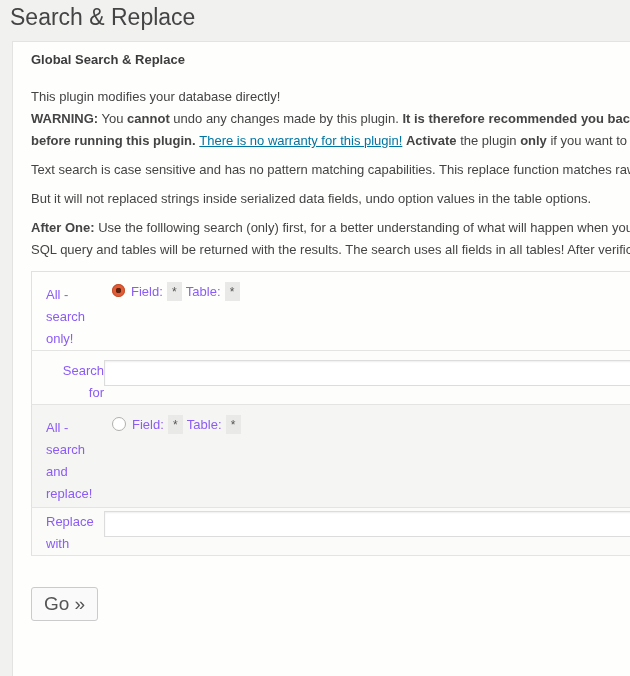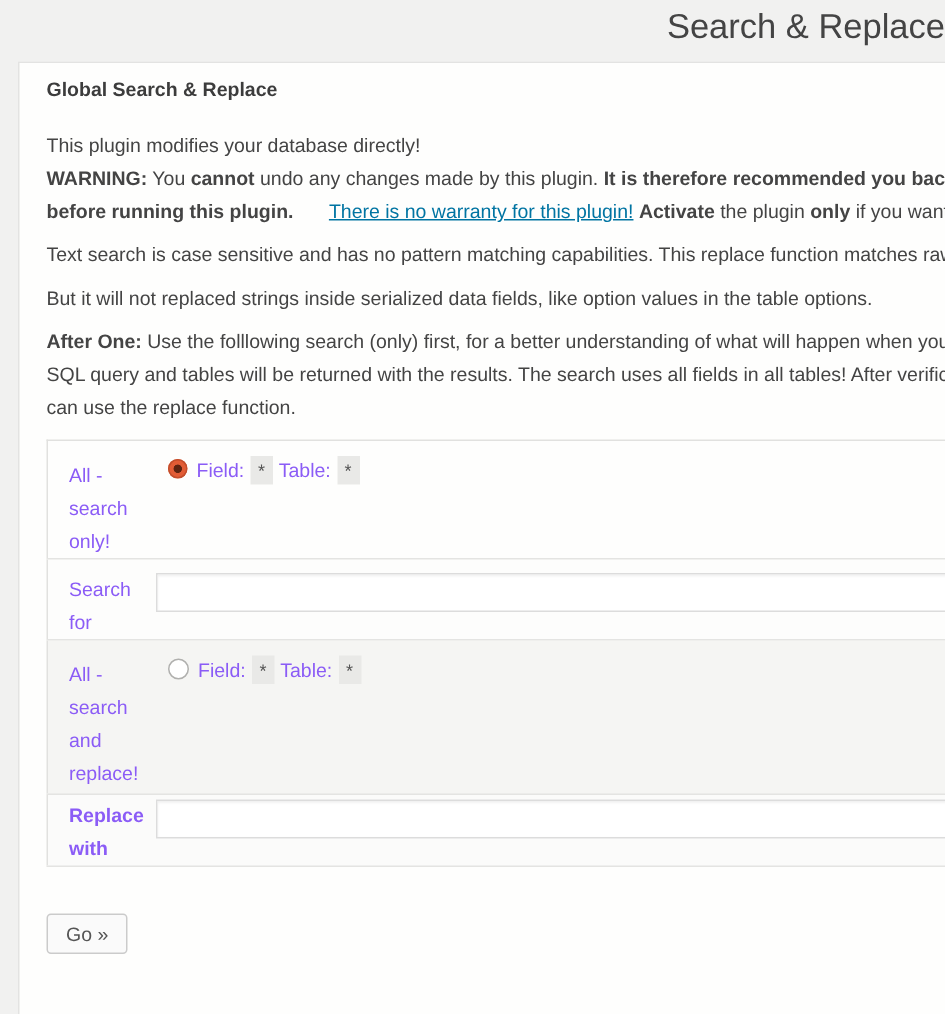--- a/index.html
+++ b/index.html
@@ -5,50 +5,50 @@
   * { box-sizing: content-box; }
   html,body { margin:0; padding:0; }
   body {
     width:630px; height:676px; overflow:hidden; position:relative;
     background:#f1f1f0;
     font-family:"Liberation Sans", sans-serif;
     font-size:13px; color:#444;
   }
   h1 {
     margin:0 0 0 10px; padding-top:3px;
-    font-size:23px; font-weight:400; line-height:29px; color:#444;text-align:right;
+    font-size:23px; font-weight:400; line-height:29px; color:#444;
   }
   .panel {
     margin:9px 0 0 12px; width:990px; height:700px;
     background:#fefefd; border:1px solid #e3e3e2;
     padding:10px 18px 40px 18px;
   }
   .panel h2 { margin:0; font-size:13px; font-weight:700; line-height:16px; color:#3c3c3c; }
   .para { margin:7px 0 0 0; line-height:22px; white-space:nowrap; }
   .para.first { margin-top:18px; }
-  .para a { color:#0074a2; text-decoration:underline; cursor:pointer;margin-left:20px; }
+  .para a { color:#0074a2; text-decoration:underline; cursor:pointer; }
   table.form-table {
     border-collapse:collapse; margin-top:10px; width:960px;
     table-layout:fixed;
   }
   table.form-table tr { border-bottom:1px solid #e4e4e2; }
   table.form-table { border:1px solid #e1e1df; }
   th.rlabel {
     width:58px; padding:0 0 0 14px; text-align:left; vertical-align:top;
     font-weight:400; color:#8b5cf6; line-height:22px;
   }
   td.rfield { vertical-align:top; padding:0; }
   tr.r1 { height:75px; background:#fefefd; }
   tr.r2 { height:53px; background:#fdfdfc; }
   tr.r3 { height:103px; background:#f5f5f3; }
   tr.r4 { height:45px; background:#fbfbfa; }
   tr.r1 th { padding-top:12px; } tr.r1 td { padding-top:10px; }
-  tr.r2 th { padding-top:9px; }  tr.r2 td { padding-top:9px; }
+  tr.r2 th { padding-top:9px;text-align:right; }  tr.r2 td { padding-top:9px; }
   tr.r3 th { padding-top:12px; } tr.r3 td { padding-top:10px; }
-  tr.r4 th { padding-top:3px;font-weight:bold; }  tr.r4 td { padding-top:3px; }
+  tr.r4 th { padding-top:3px; }  tr.r4 td { padding-top:3px; }
   .radio {
     display:inline-block; width:13px; height:13px; border-radius:50%;
     vertical-align:middle; margin:0 6px 2px 8px; cursor:pointer;
   }
   .radio.checked {
     background:radial-gradient(circle at 50% 50%, #5e2310 0, #5e2310 2.6px, #e25c35 3px, #e25c35 7px);
     box-shadow:inset 0 0 0 1px #c24e2c;
   }
   .radio.unchecked { width:12px; height:12px; background:#fff; border:1px solid #b0b0ae; }
   .flabel { color:#8b5cf6; vertical-align:middle; }
@@ -59,39 +59,39 @@
   }
   input.wide {
     width:818px; height:24px; margin:0; padding:0 4px;
     border:1px solid #dcdcdc; background:#fff;
     box-shadow:inset 0 1px 2px rgba(0,0,0,.07);
     font-family:"Liberation Sans", sans-serif; font-size:13px; color:#333;
   }
   button.go {
     margin-top:31px; padding:5px 12px;
     background:#fafafa; border:1px solid #cbcbcb; border-radius:3px;
-    color:#555; font-family:"Liberation Sans", sans-serif; font-size:13px;
+    color:#555; font-family:"Liberation Sans", sans-serif; font-size:19px;
     cursor:pointer;
   }
 </style>
 </head>
 <body>
 
 <h1>Search &amp; Replace</h1>
 
 <div class="panel">
   <h2>Global Search &amp; Replace</h2>
 
   <p class="para first"><span>This plugin modifies your database directly!</span><br><b>WARNING:</b><span> You </span><b>cannot</b><span> undo any changes made by this plugin. </span><b>It is therefore recommended you backup your database</b><br><b>before running this plugin. </b><a>There is no warranty for this plugin!</a><span> </span><b>Activate</b><span> the plugin </span><b>only</b><span> if you want to use it!</span></p>
 
   <p class="para"><span>Text search is case sensitive and has no pattern matching capabilities. This replace function matches raw text so it can be</span><br></p>
 
-  <p class="para"><span>But it will not replaced strings inside serialized data fields, like option values in the table options.</span></p>
+  <p class="para"><span>But it will not replaced strings inside serialized data fields, undo option values in the table options.</span></p>
 
-  <p class="para"><b>After One:</b><span> Use the folllowing search (only) first, for a better understanding of what will happen when you do the replace. The</span><br><span>SQL query and tables will be returned with the results. The search uses all fields in all tables! After verification you</span><br><span>can use the replace function.</span></p>
+  <p class="para"><b>After One:</b><span> Use the folllowing search (only) first, for a better understanding of what will happen when you do the replace. The</span><br><span>SQL query and tables will be returned with the results. The search uses all fields in all tables! After verification you</span><br></p>
 
   <table class="form-table">
     <tbody>
         <tr class="r1">
       <th class="rlabel">All - search only!</th>
       <td class="rfield">
         <span class="radio checked"></span><span class="flabel">Field:</span><input class="star" value="*" style=""><span class="flabel">Table:</span><input class="star" value="*" style="">
       </td>
     </tr>
     <tr class="r2">

